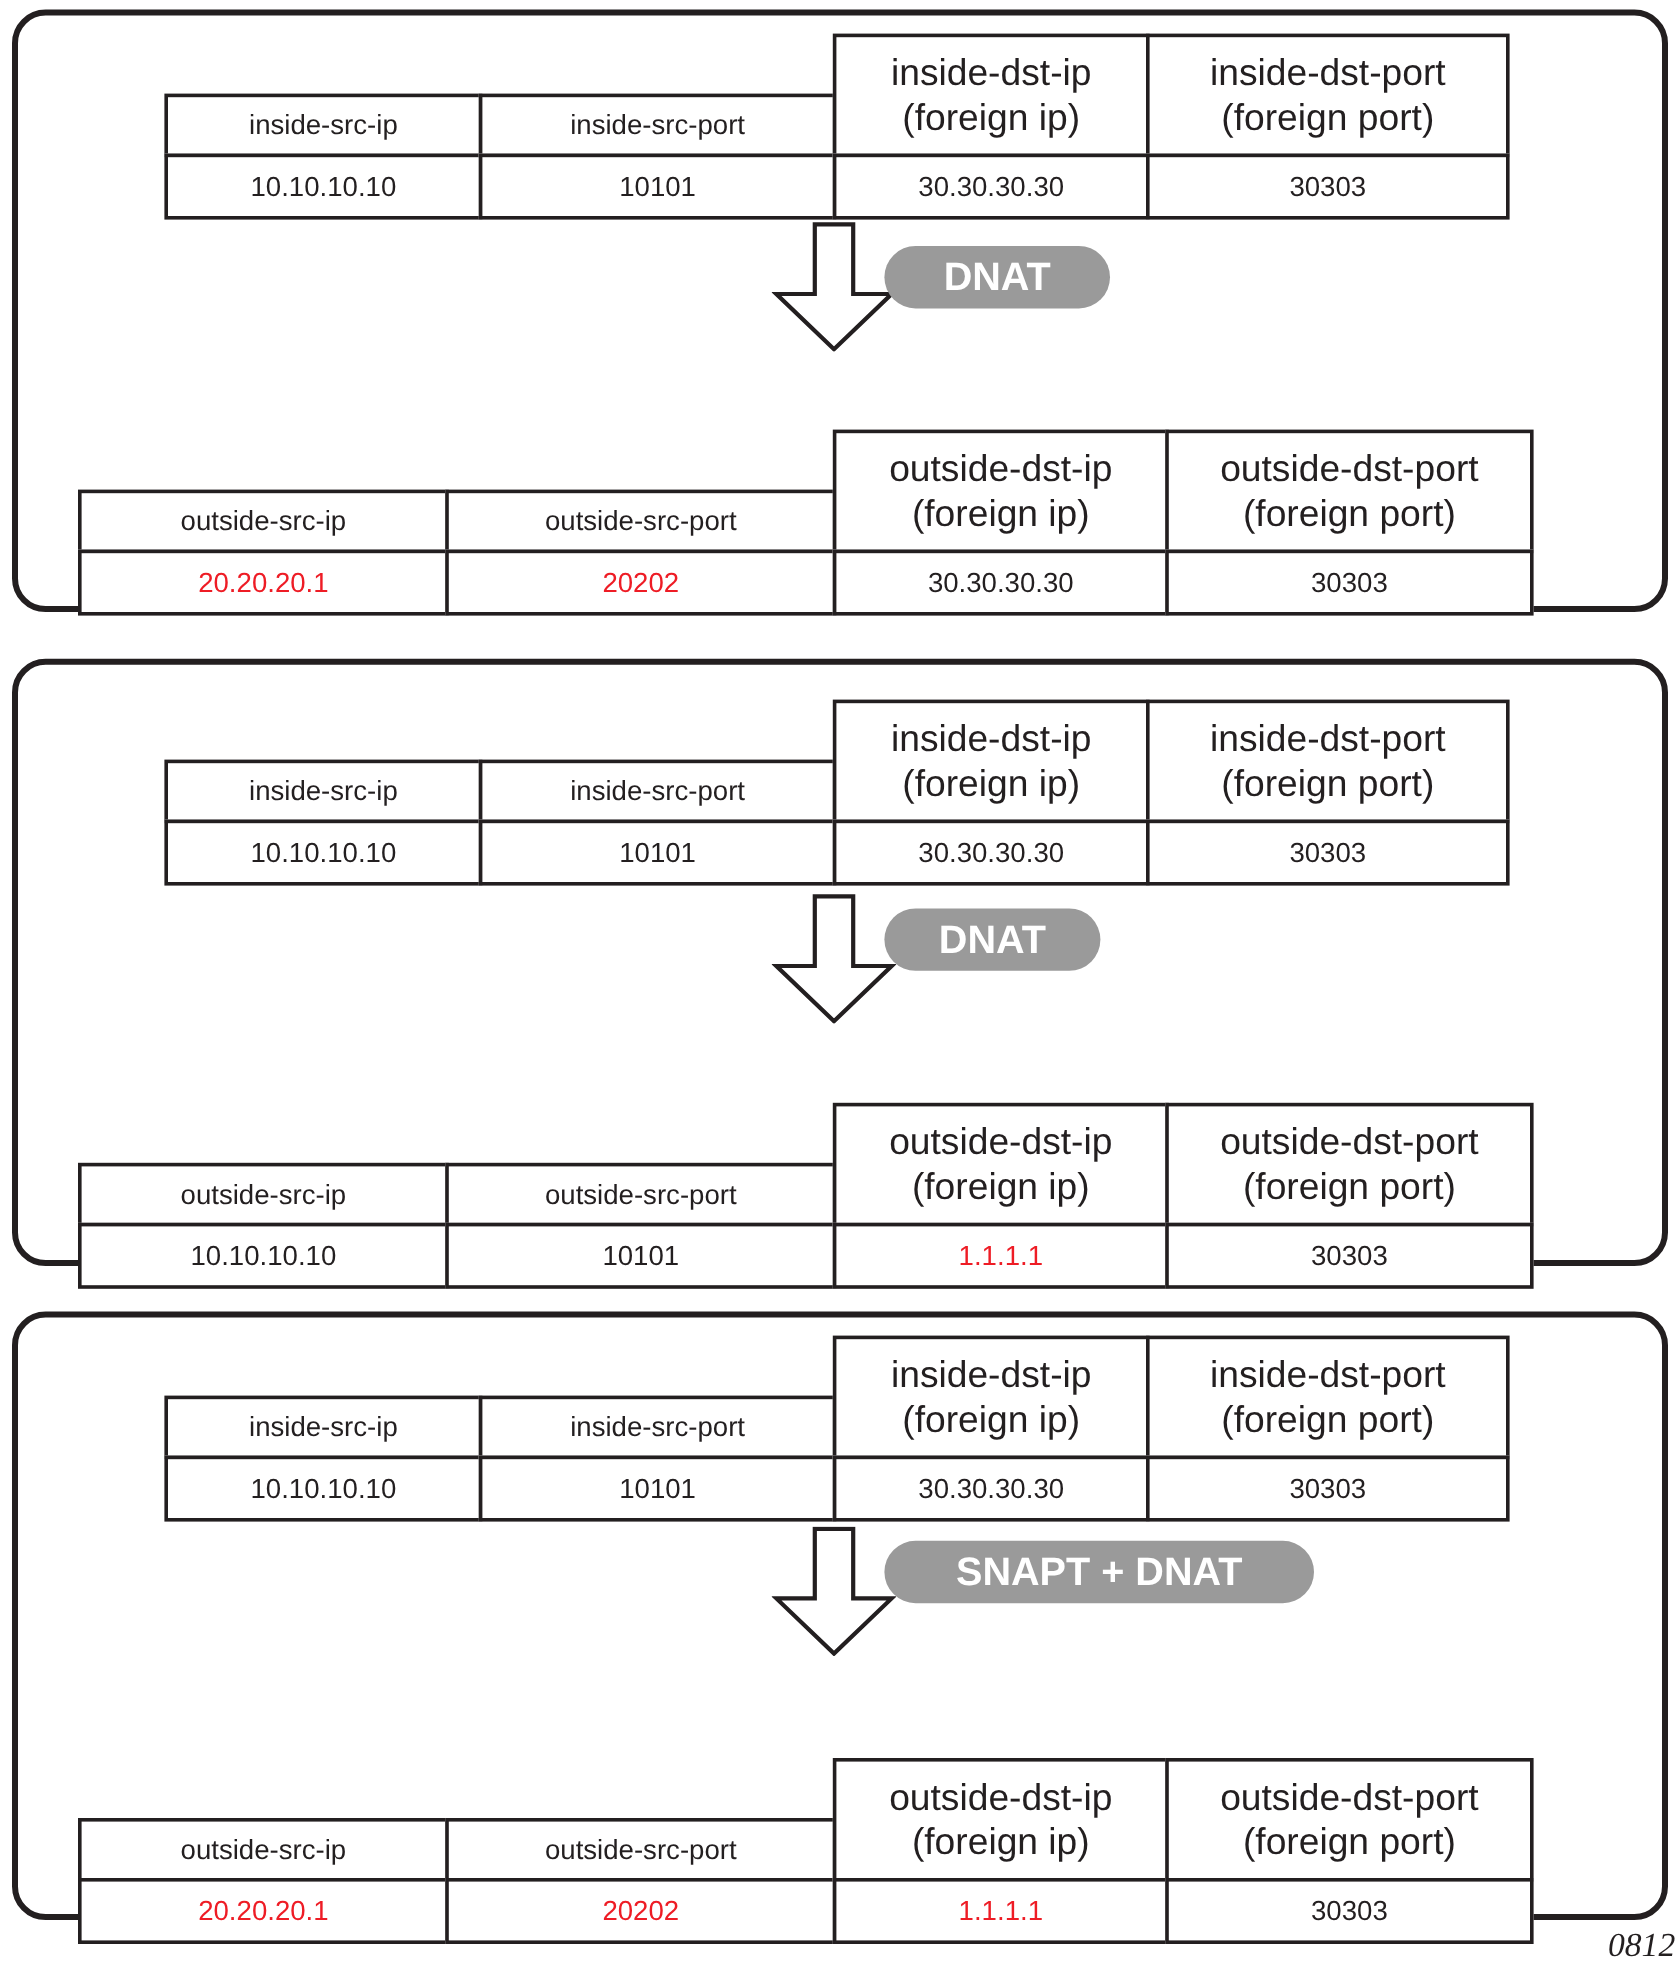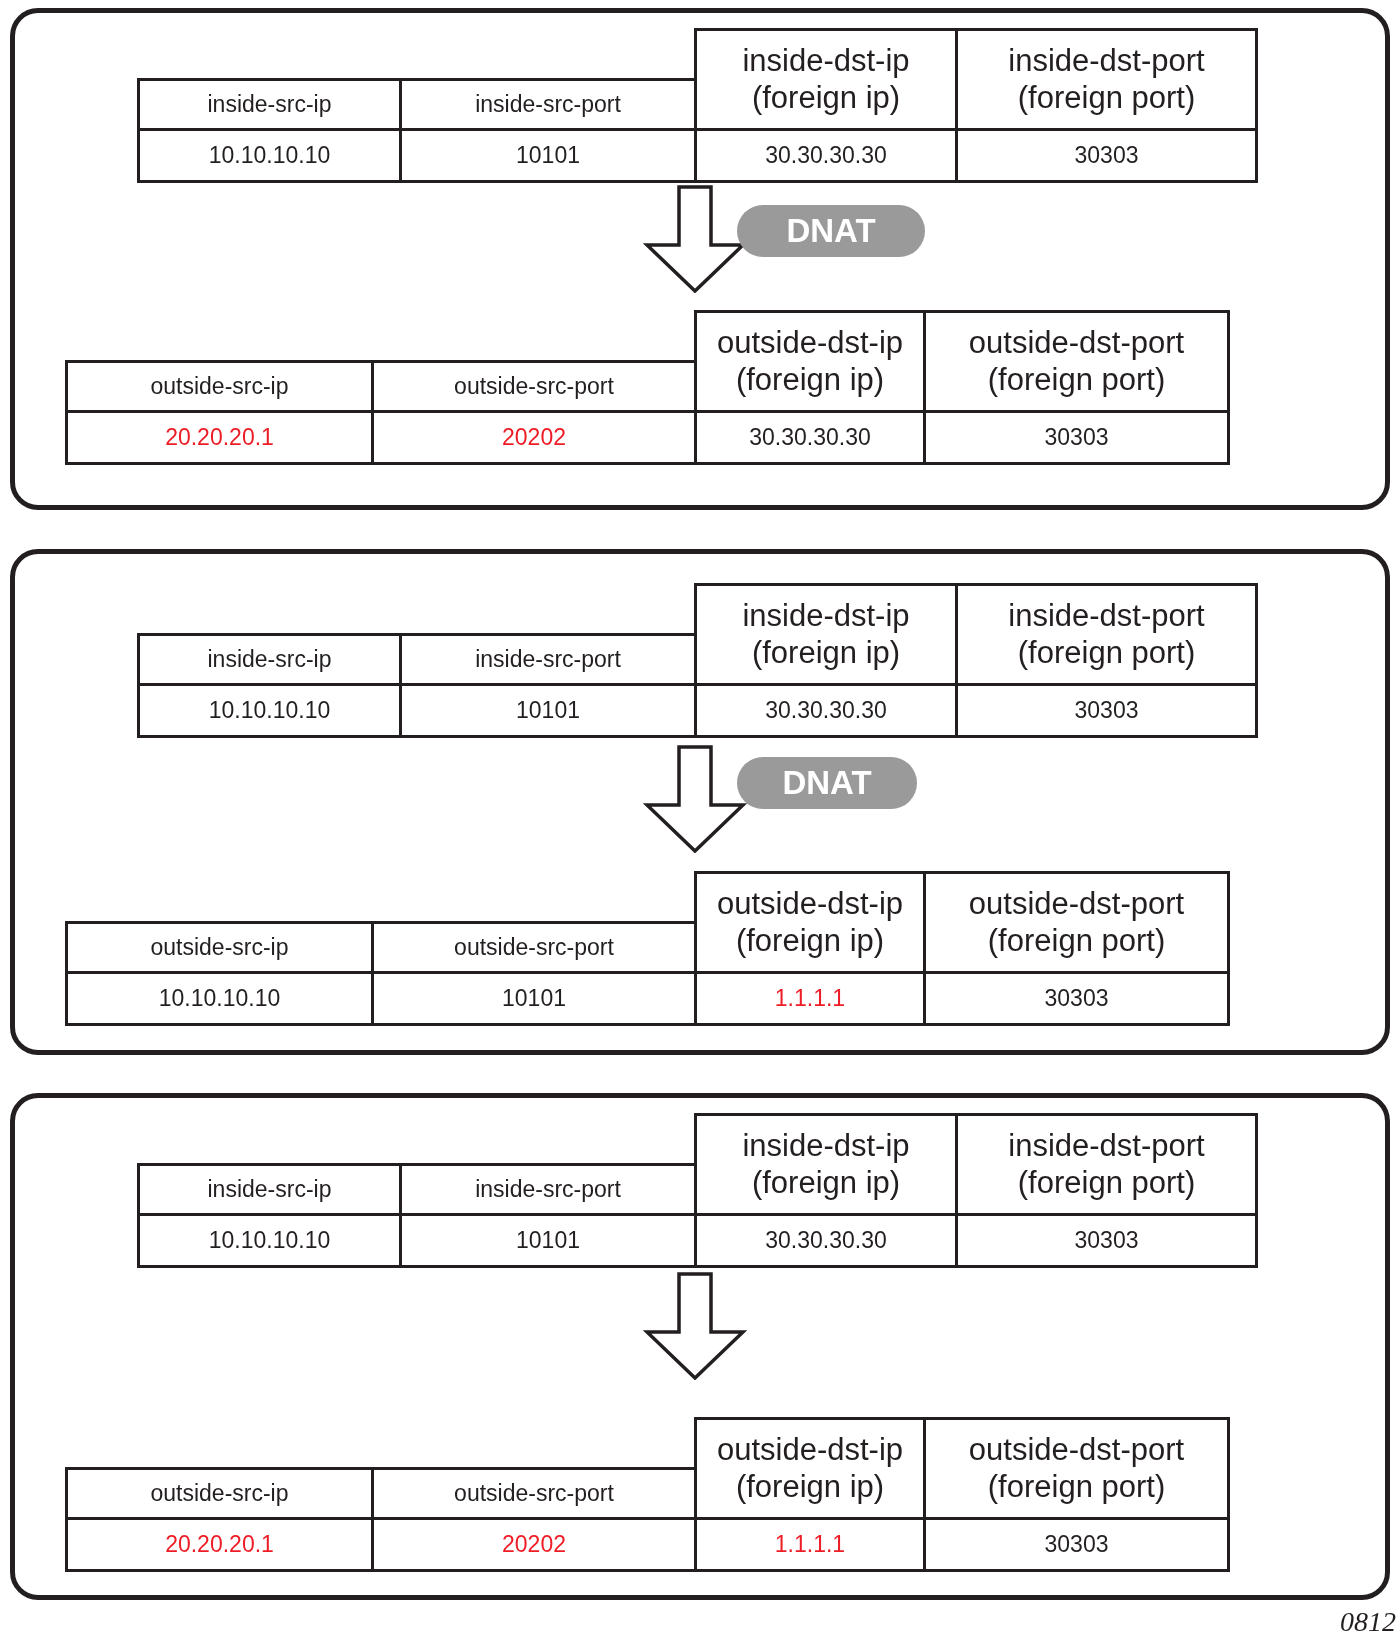--- a/index.html
+++ b/index.html
@@ -31,21 +31,21 @@
     display:flex; align-items:center; justify-content:center; text-align:right;
   }
   .hdr  { height:53px;  font-size:23px; }
   .hdr2 { height:103px; font-size:31px; flex-direction:column; line-height:1.18; }
   .val  { height:55px;  margin-top:-3px; font-size:23px; }
   .red  { color:#ee1c25; }
 
   
   .t1 { width:265px; } .t2 { width:298px; } .t3 { width:264px; } .t4 { width:303px; }
   
-  .b1 { width:309px; } .b2 { width:326px; } .b3 { width:232px; } .b4 { width:307px; }
+  .b1 { width:309px; } .b2 { width:326px; } .b3 { width:280px; } .b4 { width:307px;margin-top:48px; }
 
   .arrow { position:absolute; left:628px; width:104px; height:108px; }
   #panel1 .arrow { top:172px; }
   #panel2 .arrow { top:191px; }
   #panel3 .arrow { top:174px; }
 
   .pill {
     position:absolute; height:52px; background:#9a9a9a; border-radius:26px;
     color:#ffffff; font-weight:bold; font-size:33px;
     display:flex; align-items:center; justify-content:center;
@@ -264,20 +264,23 @@
           </div>
         <div class="cell val">
             <span>30303</span>
           </div>
       </div>
     </div>
 
     <svg class="arrow" viewBox="0 0 104 108">
       <polygon points="36,2 68,2 68,60 100,60 52,106 4,60 36,60" fill="#ffffff" stroke="#231f20" stroke-width="3.5"></polygon>
     </svg>
+    <div class="pill">
+        <span>SNAPT + DNAT</span>
+      </div>
 
     <div class="nat-table bottom-table">
       <div class="col b1">
         <div class="cell hdr">
             <span>outside-src-ip</span>
           </div>
         <div class="cell val">
             <span class="red">20.20.20.1</span>
           </div>
       </div>

